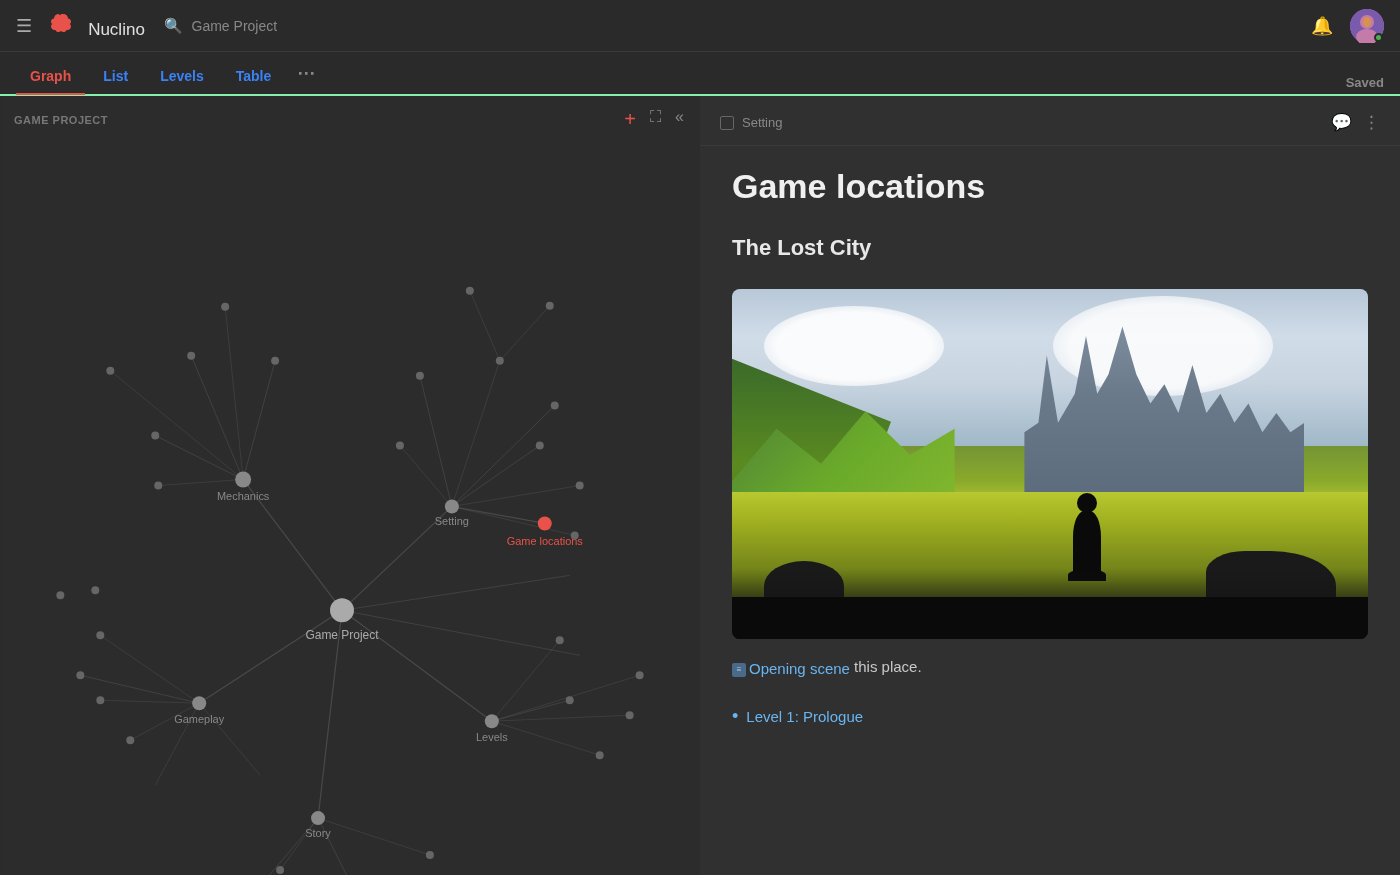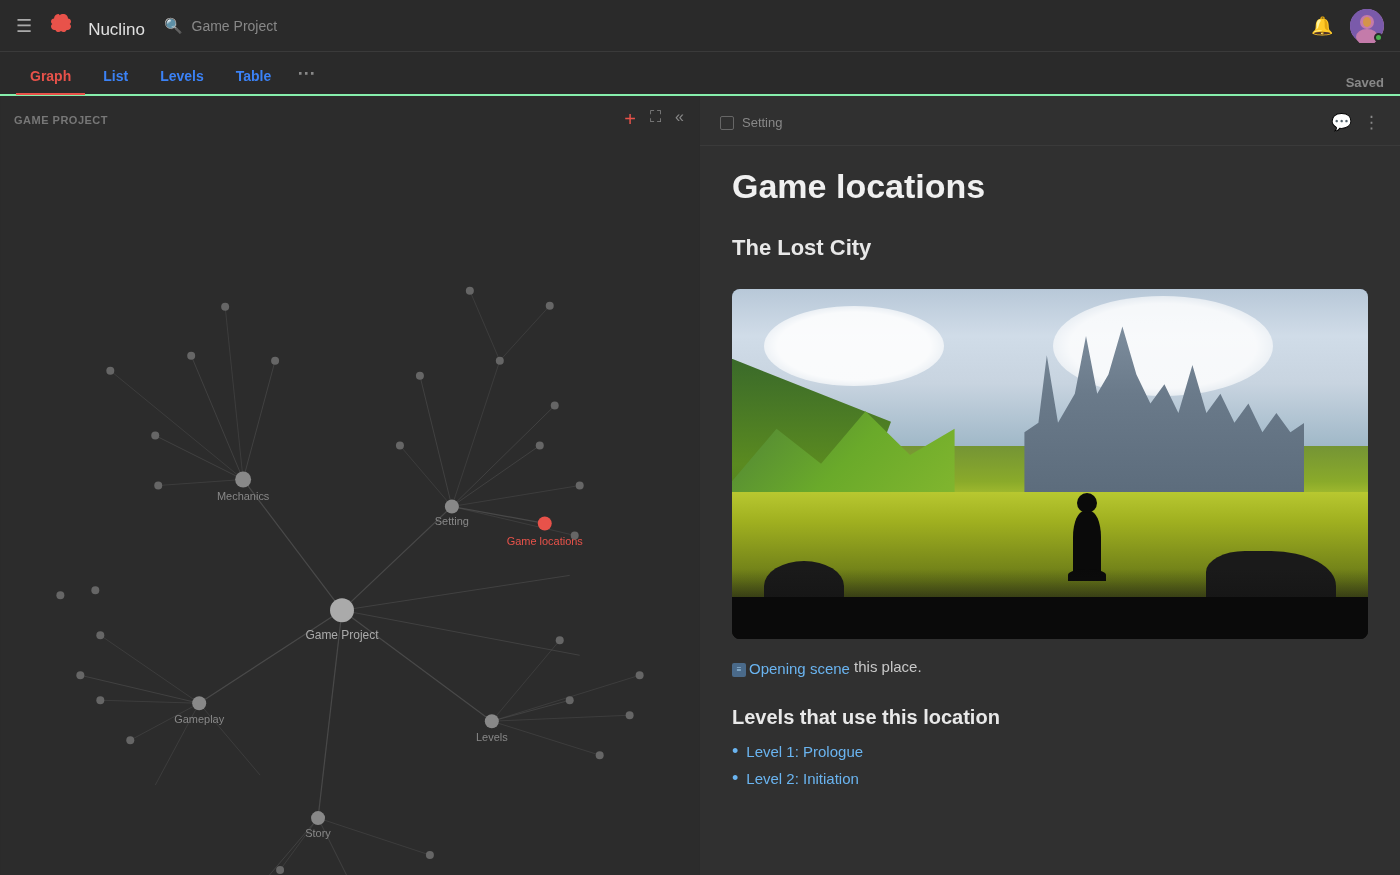--- a/index.html
+++ b/index.html
@@ -633,26 +633,22 @@
       <p class="doc-paragraph">
         <span> </span>
         <a class="doc-link">
           <span class="doc-link-icon">≡</span>
           <span>Opening scene</span>
         </a>
         <span> </span>
         <span>this place.</span>
       </p>
 
-      <h2 class="doc-h3">Levels that use this location</h2>
 
       <ul class="doc-list">
         <li>
           <span>Level 1: Prologue</span>
         </li>
-        <li>
-          <span>Level 2: Initiation</span>
-        </li>
       </ul>
     </div>
   </div>
 
 </div>
 
 </body></html>

